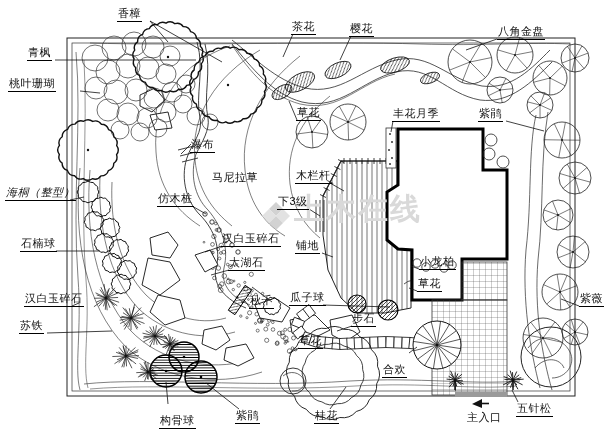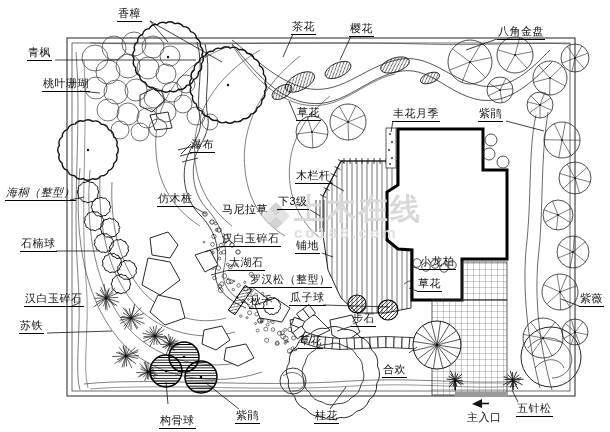--- a/index.html
+++ b/index.html
@@ -673,46 +673,44 @@
 
   <div id="watermark">
     <svg id="wm-logo" viewBox="0 0 28 28">
       <polygon points="14,0 21,7 14,14 7,7" fill="#d2d2d2"></polygon>
       <polygon points="7,7 14,14 7,21 0,14" fill="#e2e2e2"></polygon>
       <polygon points="21,7 28,14 21,21 14,14" fill="#e2e2e2"></polygon>
       <polygon points="14,14 21,21 14,28 7,21" fill="#d2d2d2"></polygon>
     </svg>
     <div id="wm-texts">
       <div id="wm-brand">土木在线</div>
-      <div id="wm-domain">co188.com</div>
     </div>
   </div>
 
   <div id="labels-layer">
       <div class="plant-label u" style="left: 117px; top: 8px;">香樟</div>
       <div class="plant-label u" style="left: 291px; top: 21px;">茶花</div>
       <div class="plant-label u" style="left: 349px; top: 23px;">樱花</div>
       <div class="plant-label u" style="left: 497px; top: 26px;">八角金盘</div>
       <div class="plant-label u" style="left: 27px; top: 47px;">青枫</div>
-      <div class="plant-label u" style="left: 42px; top: 78px; text-align: center;">桃叶珊瑚</div>
+      <div class="plant-label u" style="left: 8px; top: 78px; text-align: center;">桃叶珊瑚</div>
       <div class="plant-label u" style="left: 478px; top: 108px;">紫鹃</div>
       <div class="plant-label u" style="left: 392px; top: 108px;">丰花月季</div>
       <div class="plant-label u" style="left: 296px; top: 107px;">草花</div>
       <div class="plant-label u" style="left: 190px; top: 139px;">瀑布</div>
-      <div class="plant-label" style="left: 221px; top: 172px; margin-top: 32px;">马尼拉草</div>
+      <div class="plant-label" style="left: 211px; top: 172px;">马尼拉草</div>
       <div class="plant-label u" style="left: 295px; top: 170px;">木栏杆</div>
       <div class="plant-label u" style="left: 157px; top: 193px;">仿木桩</div>
       <div class="plant-label u" style="left: 5px; top: 187px; font-style: italic;">海桐（整型）</div>
       <div class="plant-label u" style="left: 277px; top: 196px; text-align: right;">下3级</div>
       <div class="plant-label u" style="left: 221px; top: 233px;">汉白玉碎石</div>
       <div class="plant-label u" style="left: 20px; top: 238px;">石楠球</div>
       <div class="plant-label u" style="left: 295px; top: 240px;">铺地</div>
       <div class="plant-label u" style="left: 228px; top: 257px;">太湖石</div>
       <div class="plant-label u" style="left: 419px; top: 256px;">小龙柏</div>
-      <div class="plant-label u" style="left: 249px; top: 274px;">罗汉松（整型）</div>
       <div class="plant-label u" style="left: 417px; top: 278px;">草花</div>
       <div class="plant-label u" style="left: 24px; top: 293px;">汉白玉碎石</div>
       <div class="plant-label u" style="left: 249px; top: 295px;">秋千</div>
       <div class="plant-label u" style="left: 289px; top: 292px;">瓜子球</div>
       <div class="plant-label u" style="left: 579px; top: 293px;">紫薇</div>
       <div class="plant-label u" style="left: 351px; top: 313px;">步石</div>
       <div class="plant-label u" style="left: 19px; top: 320px;">苏铁</div>
       <div class="plant-label u" style="left: 298px; top: 335px;">草花</div>
       <div class="plant-label u" style="left: 382px; top: 340px; margin-top: 24px;">合欢</div>
       <div class="plant-label u" style="left: 159px; top: 415px;">构骨球</div>

